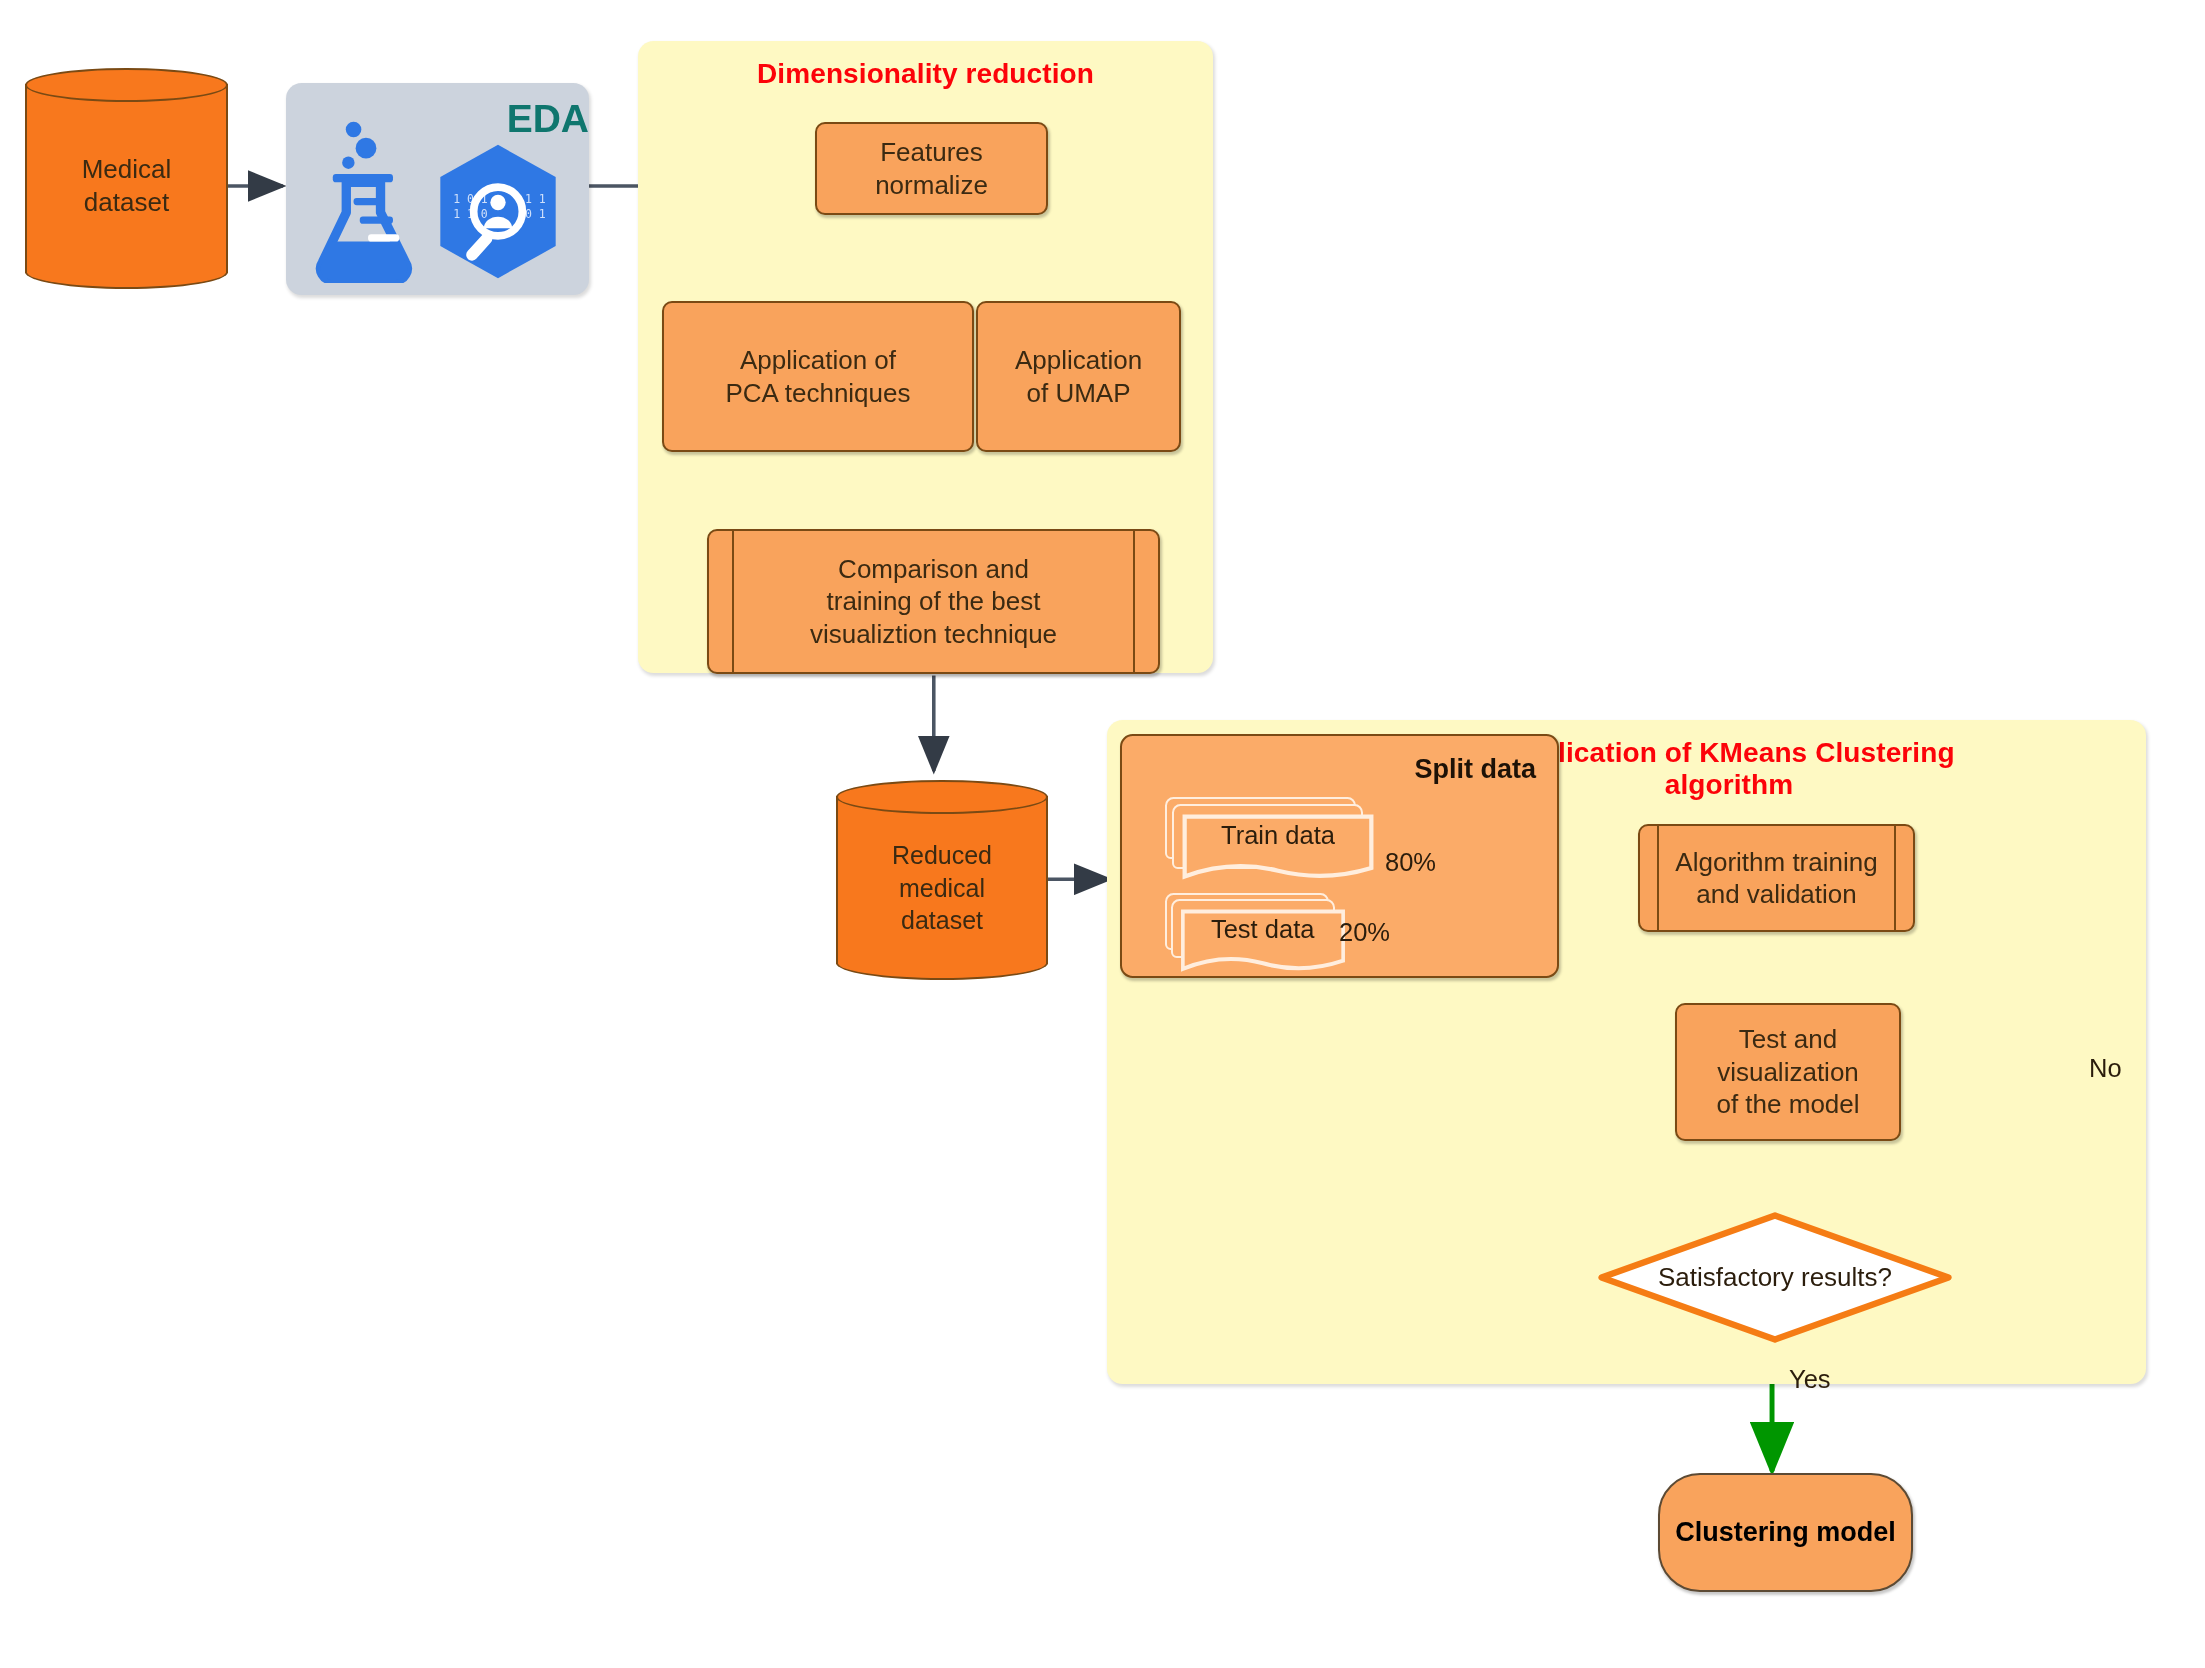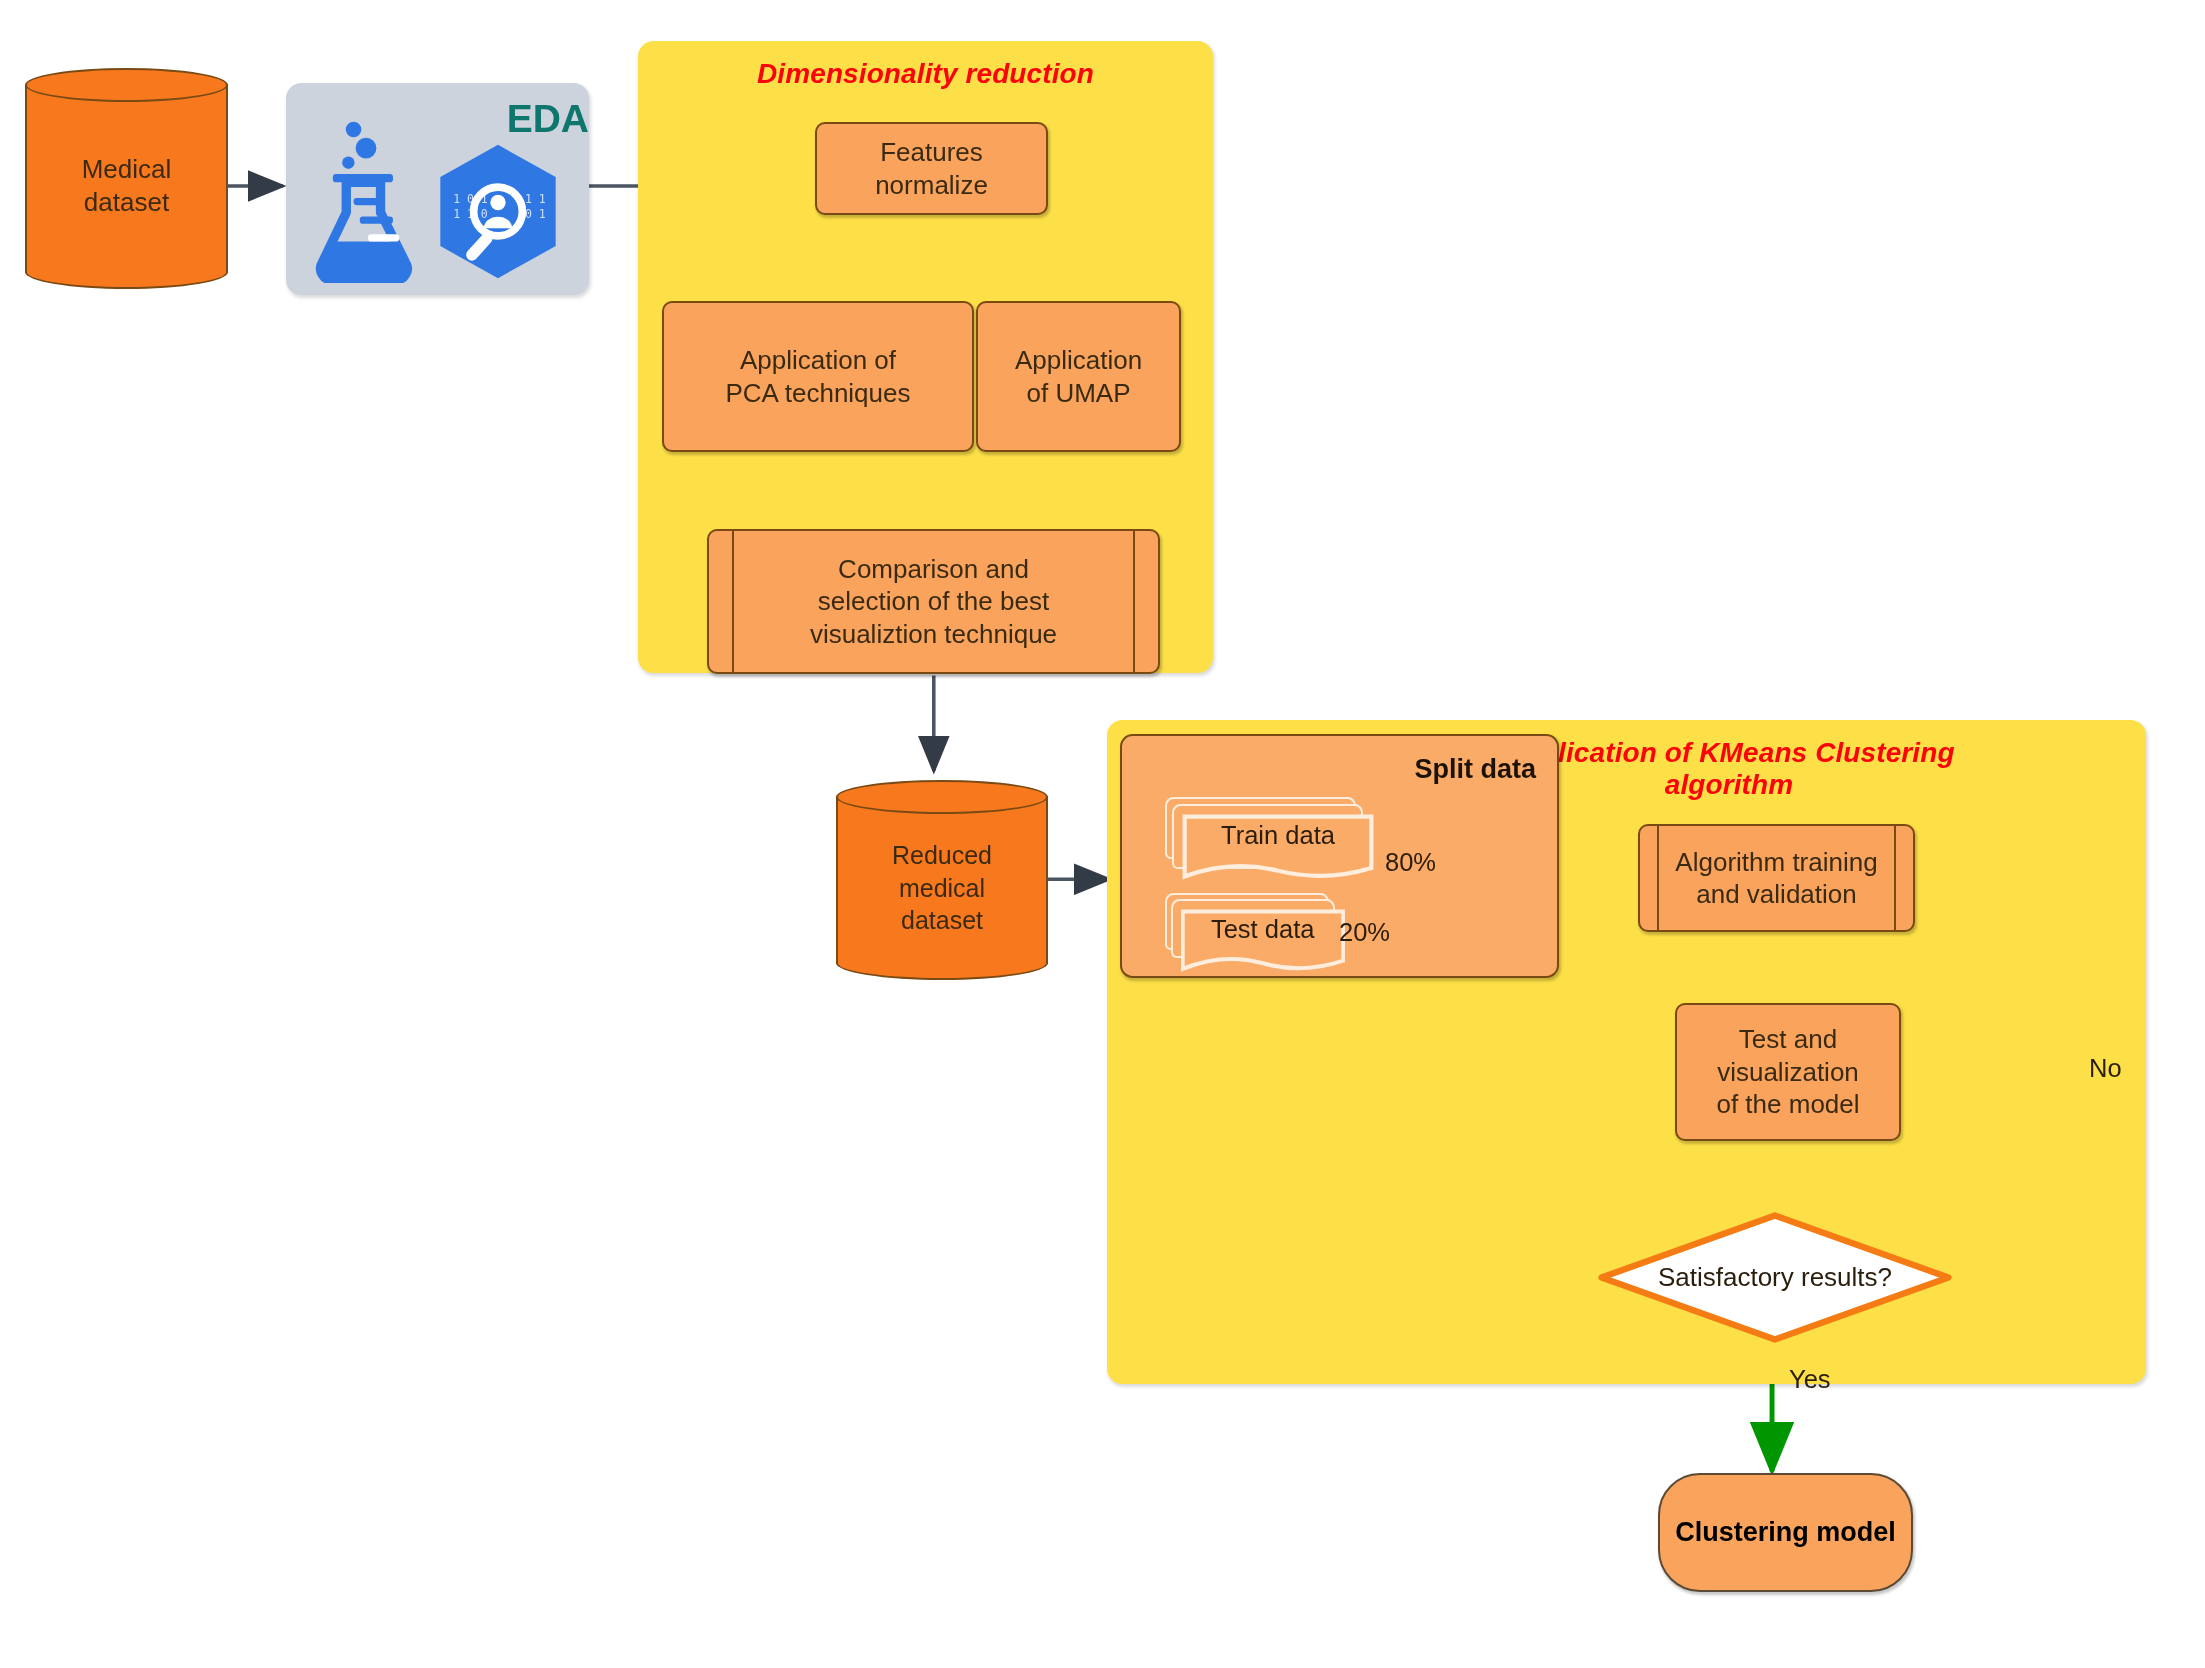--- a/index.html
+++ b/index.html
@@ -1,21 +1,21 @@
 <!DOCTYPE html>
 <html style="font-size:11.3px"><head>
 <meta charset="utf-8">
 <style>
   html,body{margin:0;padding:0;background:#ffffff;}
   body{width:2205px;height:1668px;font-family:"Liberation Sans",sans-serif;position:relative;overflow:hidden;}
   #stage{position:absolute;left:0;top:0;width:2205px;height:1668px;}
   .svg-layer{position:absolute;left:0;top:0;width:2205px;height:1668px;pointer-events:none;}
   .node{position:absolute;box-sizing:border-box;display:flex;align-items:center;justify-content:center;text-align:center;color:#3b2a12;}
   
-  .group-panel{position:absolute;background:#fde047;border-radius:15.6px;box-shadow:1.4px 2.1px 3.5px rgba(0,0,0,.14);font-style:italic;}
+  .group-panel{position:absolute;background:#fef9c3;border-radius:15.6px;box-shadow:1.4px 2.1px 3.5px rgba(0,0,0,.14);}
   .group-title{position:absolute;width:100%;text-align:center;color:#fc0309;font-weight:bold;font-size:28px;line-height:1.18;letter-spacing:0.1px;}
   
   .proc{background:#f9a35c;border:2.1px solid #7a4a14;border-radius:10px;font-size:26px;line-height:1.25;box-shadow:1.4px 2.1px 2.8px rgba(0,0,0,.22);}
   .proc.light{background:#fbab68;}
   
   .predef:before,.predef:after{content:"";position:absolute;top:-2.1px;bottom:-2.1px;width:2.1px;background:#7a4a14;}
   .predef:before{left:17px;}
   .predef:after{right:17px;}
   .predef.wide:before{left:22.6px;}
   .predef.wide:after{right:22.6px;}
@@ -148,21 +148,21 @@
     <span>PCA techniques</span>
   </div>
 
   <div class="node proc" style="left:976px;top:301px;width:205px;height:151px;flex-direction:column;">
     <span>Application</span>
     <span>of UMAP</span>
   </div>
 
   <div class="node proc predef wide" style="left:707px;top:529px;width:453px;height:145px;flex-direction:column;">
     <span>Comparison and</span>
-    <span>selection of the best</span>
+    <span>training of the best</span>
     <span>visualiztion technique</span>
   </div>
 
   <div class="cyl" style="left:836px;top:780px;width:212px;height:200px;">
     <div class="bot"></div>
     <div class="body"></div>
     <div class="top"></div>
     <div class="txt" style="font-size:25px;">
       <span>Reduced</span>
       <span>medical</span>

